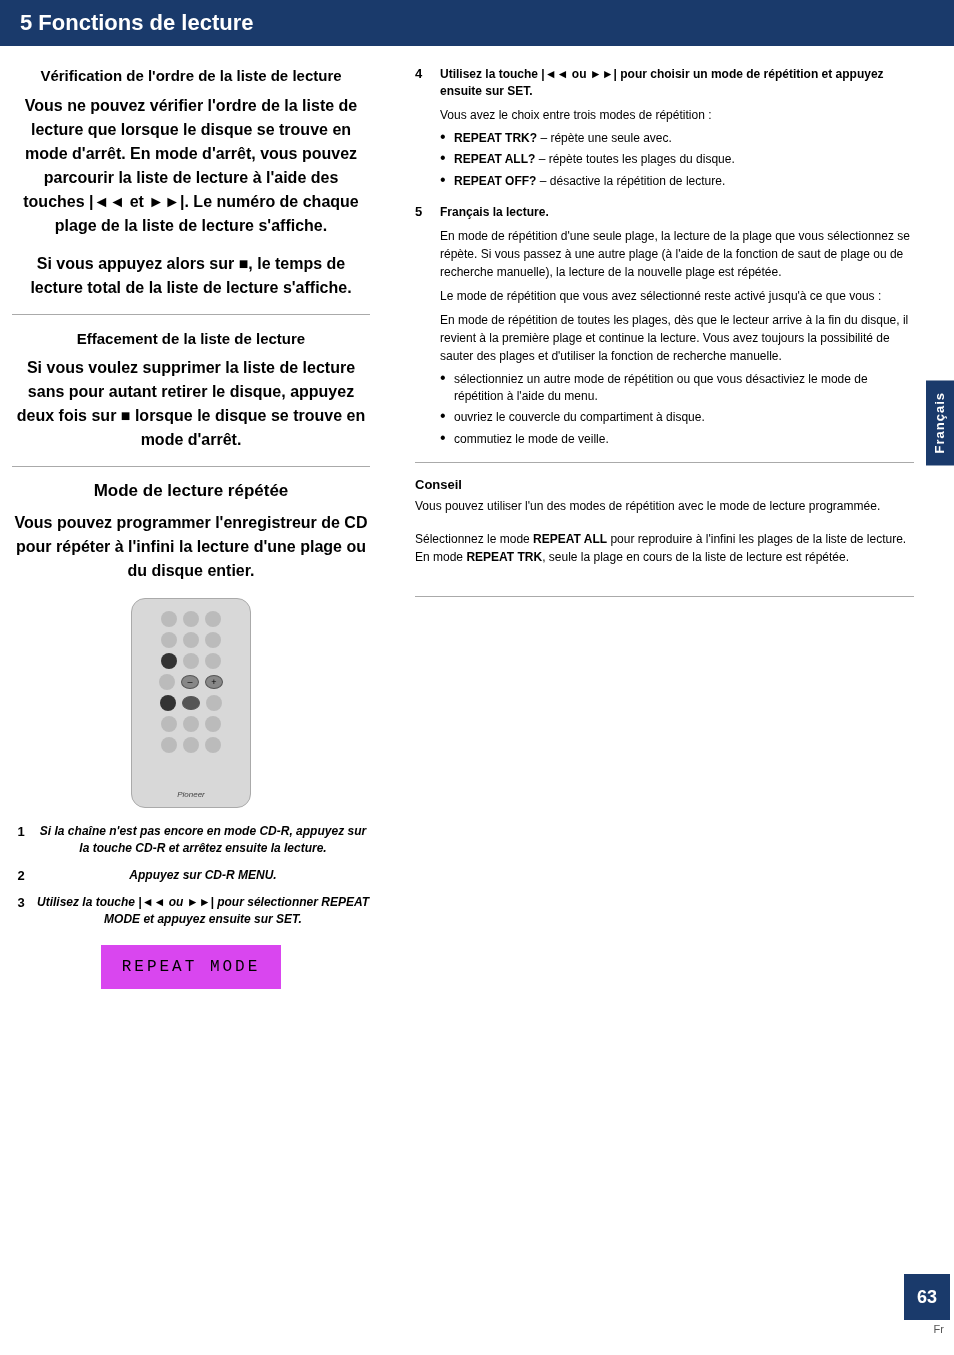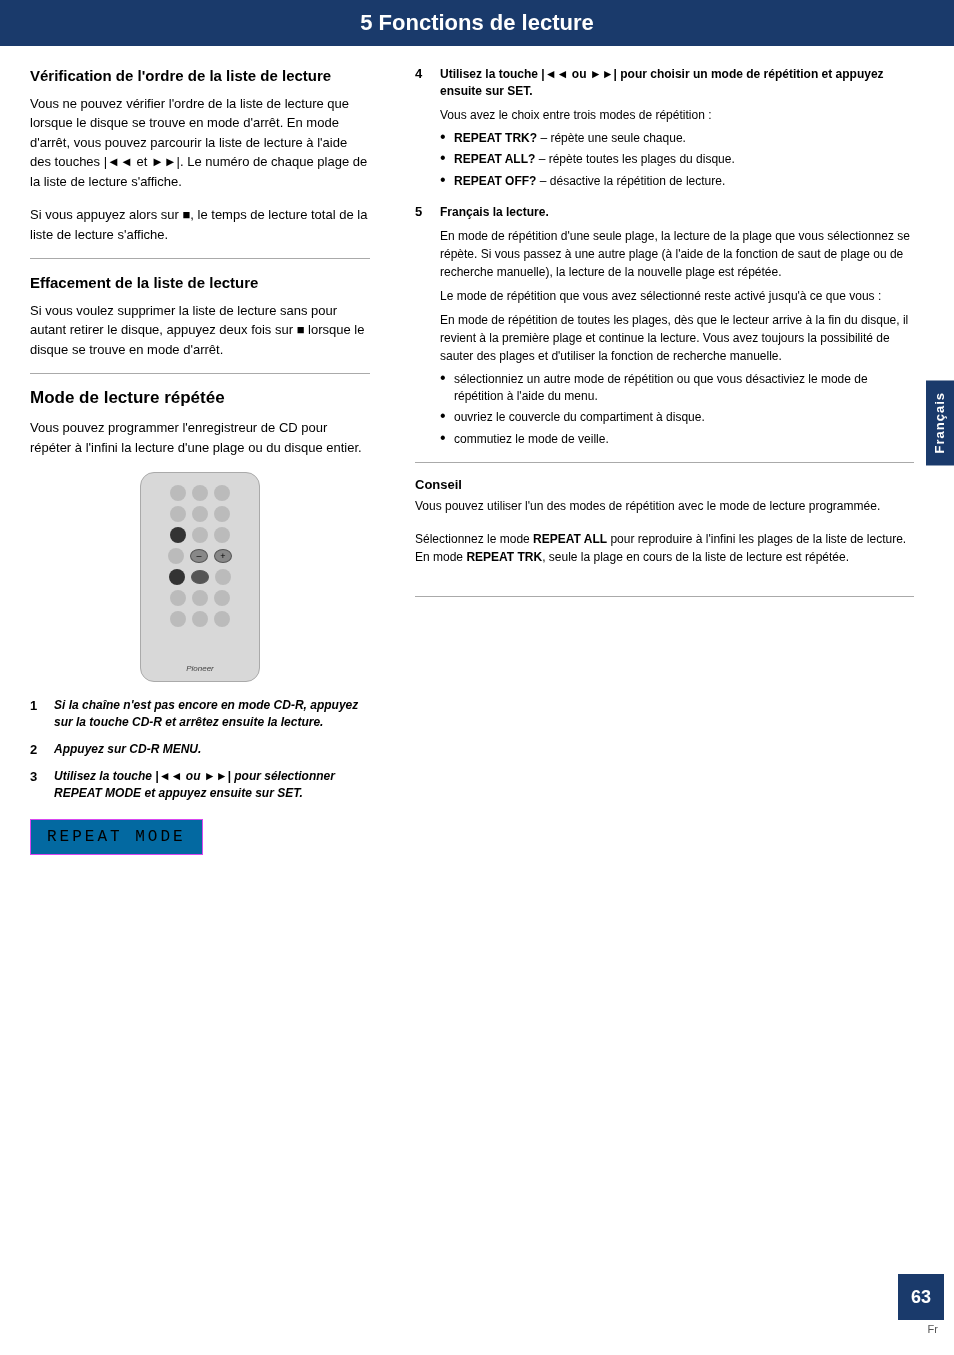--- a/index.html
+++ b/index.html
@@ -10,21 +10,21 @@
       font-size: 13px;
       color: #000;
       background: #fff;
       position: relative;
     }
 
     
     .page-header {
       background: #1a3a6b;
       color: #fff;
-      text-align: center;
+      text-align: left;
       padding: 10px 20px;
       font-size: 22px;
       font-weight: bold;
     }
 
     
     .side-tab {
       position: absolute;
       right: 0;
       top: 380px;
@@ -41,22 +41,23 @@
     }
 
     
     .main-content {
       display: flex;
       padding: 0;
     }
 
     .left-column {
       width: 390px;
-      padding: 20px 20px 20px 30px;
+      padding: 20px 20px 20px 12px;
       border-right: none;
+      text-align: center;
     }
 
     .right-column {
       flex: 1;
       padding: 20px 40px 20px 25px;
     }
 
     
     .section-title {
       font-size: 15px;
@@ -66,23 +67,24 @@
     }
 
     .section-title-large {
       font-size: 17px;
       font-weight: bold;
       margin-bottom: 10px;
       line-height: 1.2;
     }
 
     .section-body {
-      font-size: 13px;
+      font-size: 16px;
       line-height: 1.5;
       margin-bottom: 14px;
+      font-weight: bold;
     }
 
     .section-divider {
       border: none;
       border-top: 1px solid #aaa;
       margin: 14px 0;
     }
 
     
     .step {
@@ -164,22 +166,22 @@
 
     .pioneer-label {
       font-size: 8px;
       color: #444;
       font-style: italic;
       margin-top: auto;
     }
 
     
     .repeat-mode-box {
-      border: 1px solid #d946ef;
-      background: #0369a1;
+      border: 5px solid #d946ef;
+      background: #d946ef;
       padding: 8px 16px;
       font-family: 'Courier New', monospace;
       font-size: 16px;
       letter-spacing: 3px;
       display: inline-block;
       margin-top: 8px;
       color: #000;
     }
 
     
@@ -254,21 +256,21 @@
 
     .conseil-body {
       font-size: 12px;
       line-height: 1.5;
     }
 
     
     .page-footer {
       position: absolute;
       bottom: 20px;
-      right: 10px;
+      right: 4px;
       display: flex;
       flex-direction: column;
       align-items: flex-end;
     }
 
     .page-number-box {
       background: #1a3a6b;
       color: #fff;
       font-size: 18px;
       font-weight: bold;
@@ -395,21 +397,21 @@
     <div class="right-step">
       <div class="right-step-header">
         <span class="right-step-number">4</span>
         <span class="right-step-title">Utilisez la touche |◄◄ ou ►►| pour choisir un mode de répétition et appuyez ensuite sur SET.</span>
       </div>
       <div class="right-step-body">Vous avez le choix entre trois modes de répétition :</div>
       <div class="bullet-list">
         <div class="bullet-item">
           <span class="bullet-dot">•</span>
           <span class="bullet-text">
-            <span class="bold">REPEAT TRK?</span><span> – répète une seule chaque.</span>
+            <span class="bold">REPEAT TRK?</span><span> – répète une seule avec.</span>
           </span>
         </div>
         <div class="bullet-item">
           <span class="bullet-dot">•</span>
           <span class="bullet-text">
             <span class="bold">REPEAT ALL?</span><span> – répète toutes les plages du disque.</span>
           </span>
         </div>
         <div class="bullet-item">
           <span class="bullet-dot">•</span>

